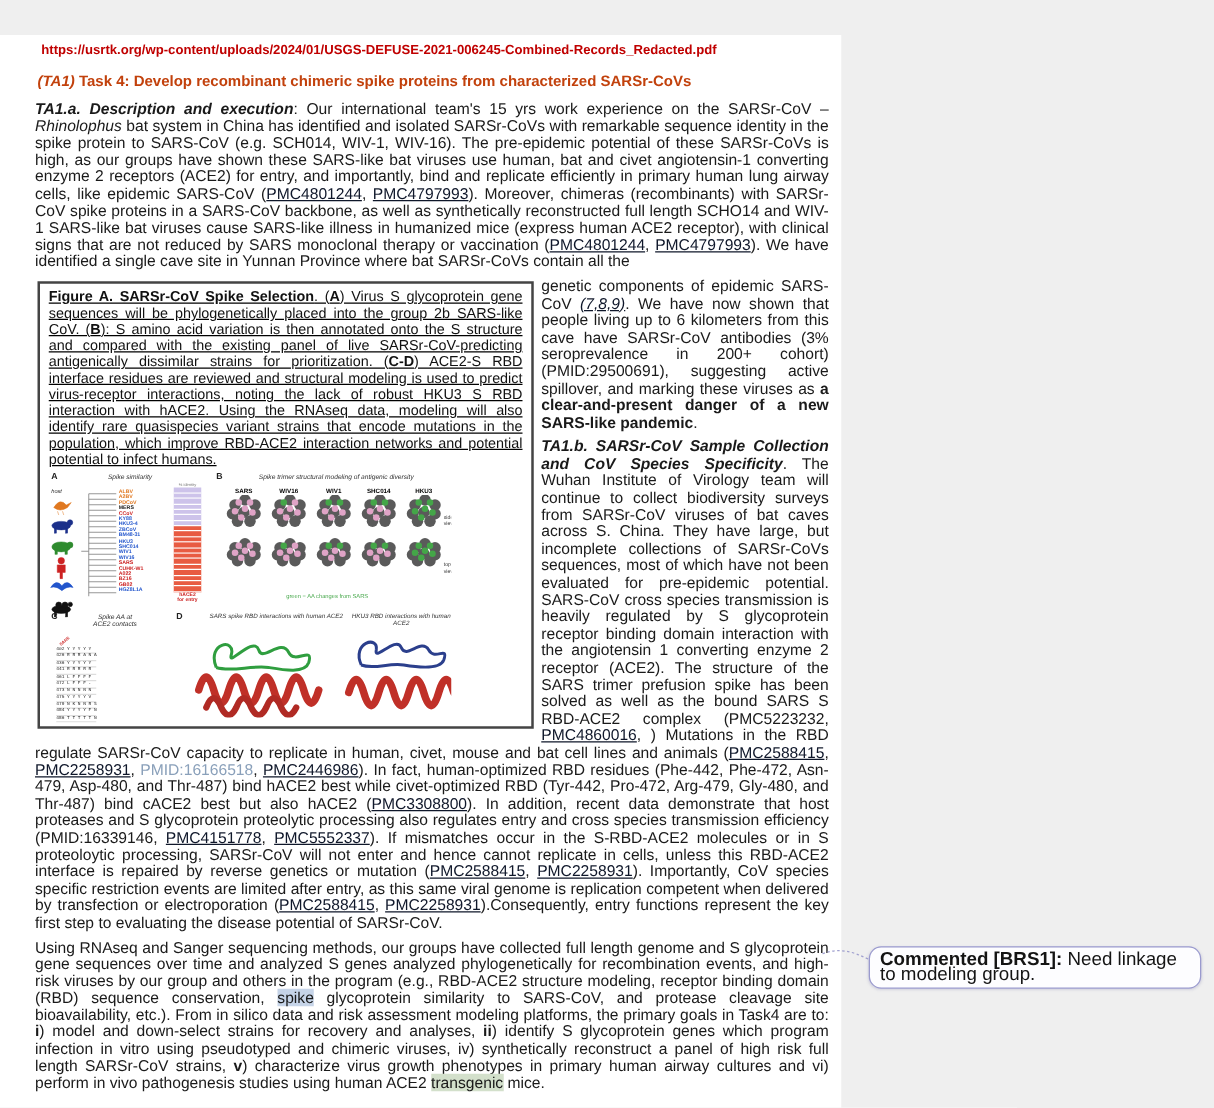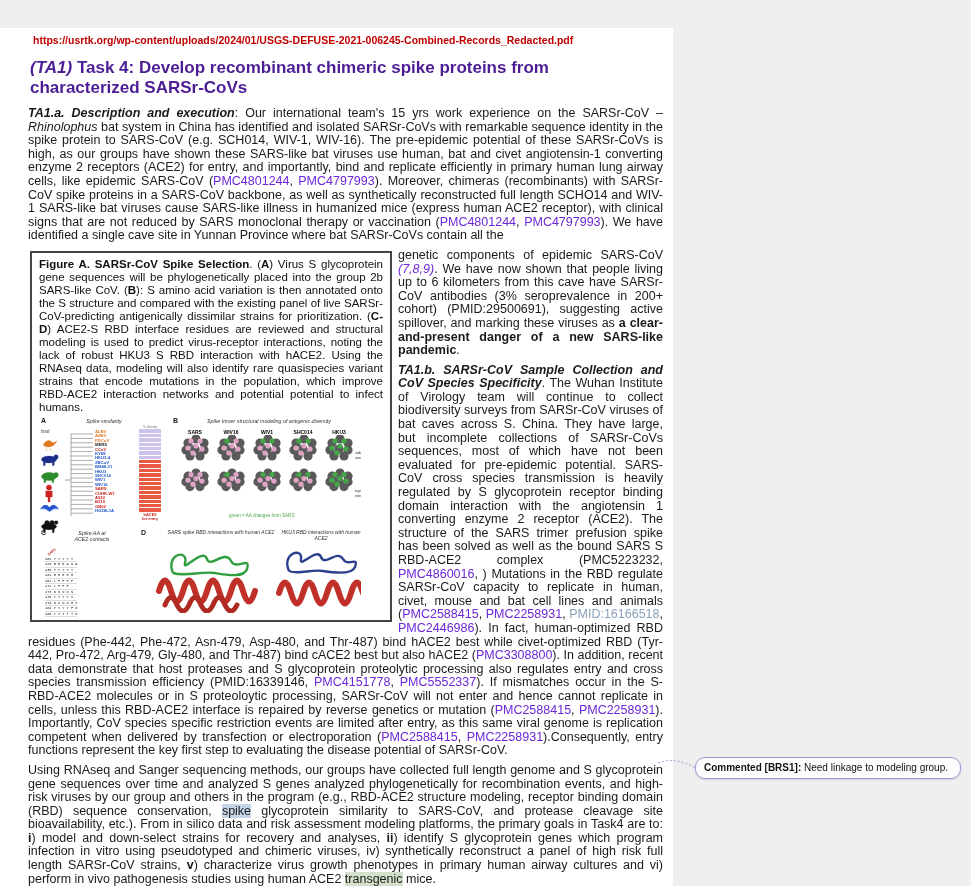--- a/index.html
+++ b/index.html
@@ -1,31 +1,31 @@
 <!DOCTYPE html>
 <html><head>
 <meta charset="utf-8">
 <style>
   html,body{margin:0;padding:0;width:971px;height:886px;overflow:hidden;background:#efefef;
     font-family:"Liberation Sans",sans-serif;}
   .canvas{position:relative;width:971px;height:886px;}
   .page{position:absolute;left:0;top:0;width:673px;height:886px;background:#ffffff;margin-top:28px;}
   .content{padding:5px 10px 0 28px;}
   .url-line{color:#c00000;font-weight:bold;font-size:10.5px;margin:1px 0 12px 5px;white-space:nowrap;}
-  .heading{font-size:17px;font-weight:bold;margin:0 0 9px 2px;color:#4c1d95;}
+  .heading{font-size:12px;font-weight:bold;margin:0 0 9px 2px;color:#c2410c;}
   .heading .tag{font-style:italic;}
   p.body{font-size:12.5px;line-height:13.6px;text-align:justify;margin:0 0 6px 0;color:#1a1a1a;}
   .sb{font-weight:bold}.si{font-style:italic}
-  a.slink{color:#6d28d9;cursor:pointer;}
+  a.slink{color:#0f172a;text-decoration:underline;cursor:pointer;}
   .smuted{color:#8aa0ba;}
   .hlb{background:#c6d4e8;}
   .hlg{background:#d3e0cb;}
   
-  .figure-box{float:left;width:362px;box-sizing:border-box;border:2px solid #444;
-    margin:2px 6px 4px 2px;padding:5px 7px 3px 7px;background:#fff;}
+  .figure-box{float:left;width:397px;box-sizing:border-box;border:2px solid #444;
+    margin:2px 6px 4px 2px;padding:5px 7px 3px 7px;background:#fff;text-decoration:underline;}
   .fig-caption{font-size:11.5px;line-height:13px;text-align:justify;color:#111;}
   .fig-graphic{position:relative;width:322px;height:200px;margin-top:3px;overflow:hidden;}
   .pl{position:absolute;font-weight:bold;font-size:7px;color:#222;}
   .pt{position:absolute;font-style:italic;font-size:5.3px;color:#333;text-align:center;white-space:nowrap;}
   .host{position:absolute;left:2px;top:12px;font-style:italic;font-size:4.5px;color:#333;}
   .taxa{position:absolute;left:56px;top:13px;}
   .taxa div{font-size:4.2px;line-height:4.4px;white-space:nowrap;font-weight:bold;}
   .idcol{position:absolute;left:99px;top:9px;width:24px;}
   .idhead{font-size:3.2px;color:#777;text-align:center;line-height:3.4px;}
   .idcells div{height:4.4px;width:22px;margin:0 auto;border-bottom:0.4px solid #fff;box-sizing:border-box;}
@@ -35,21 +35,21 @@
   .bcol .bl{font-size:5px;font-weight:bold;line-height:6px;}
   .viewlab{position:absolute;font-size:4.2px;color:#333;line-height:4.6px;text-align:left;}
   .greennote{position:absolute;font-size:4.6px;color:#4aa94e;white-space:nowrap;}
   .ctab{position:absolute;left:6px;top:140px;font-family:"Liberation Mono",monospace;}
   .ctab div{font-size:3.6px;line-height:4.5px;color:#222;white-space:pre;border-bottom:0.3px solid #ddd;}
   .chead{position:absolute;left:8px;top:133px;font-size:3.4px;color:#cc2222;transform:rotate(-40deg);font-weight:bold;}
   .dtitle{position:absolute;font-style:italic;font-size:5px;line-height:5.6px;text-align:center;color:#333;}
   
   .comment{position:absolute;left:695px;top:757px;width:266px;box-sizing:border-box;
     border:1px solid #9a9ace;border-radius:10px;background:#fdfdff;padding:4px 8px;
-    font-size:10px;line-height:12px;color:#141414;box-shadow:0 1px 2px rgba(120,120,170,.25);}
+    font-size:15px;line-height:12px;color:#141414;box-shadow:0 1px 2px rgba(120,120,170,.25);}
   .comment .clabel{font-weight:bold;}
   .overlay{position:absolute;left:0;top:0;width:971px;height:886px;pointer-events:none;}
 </style>
 </head>
 <body>
 
 <div class="canvas">
   <div class="page">
     <div class="content">
 

